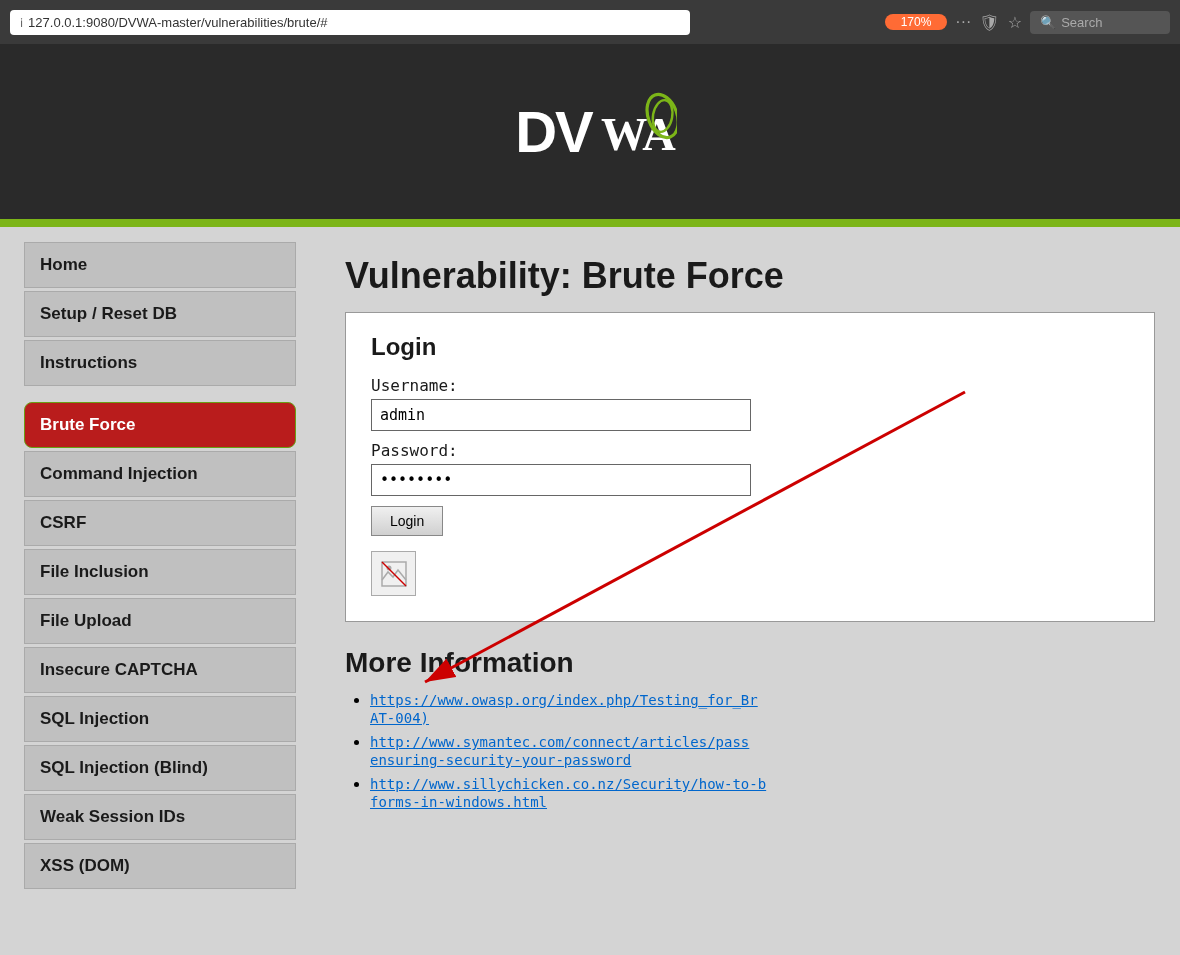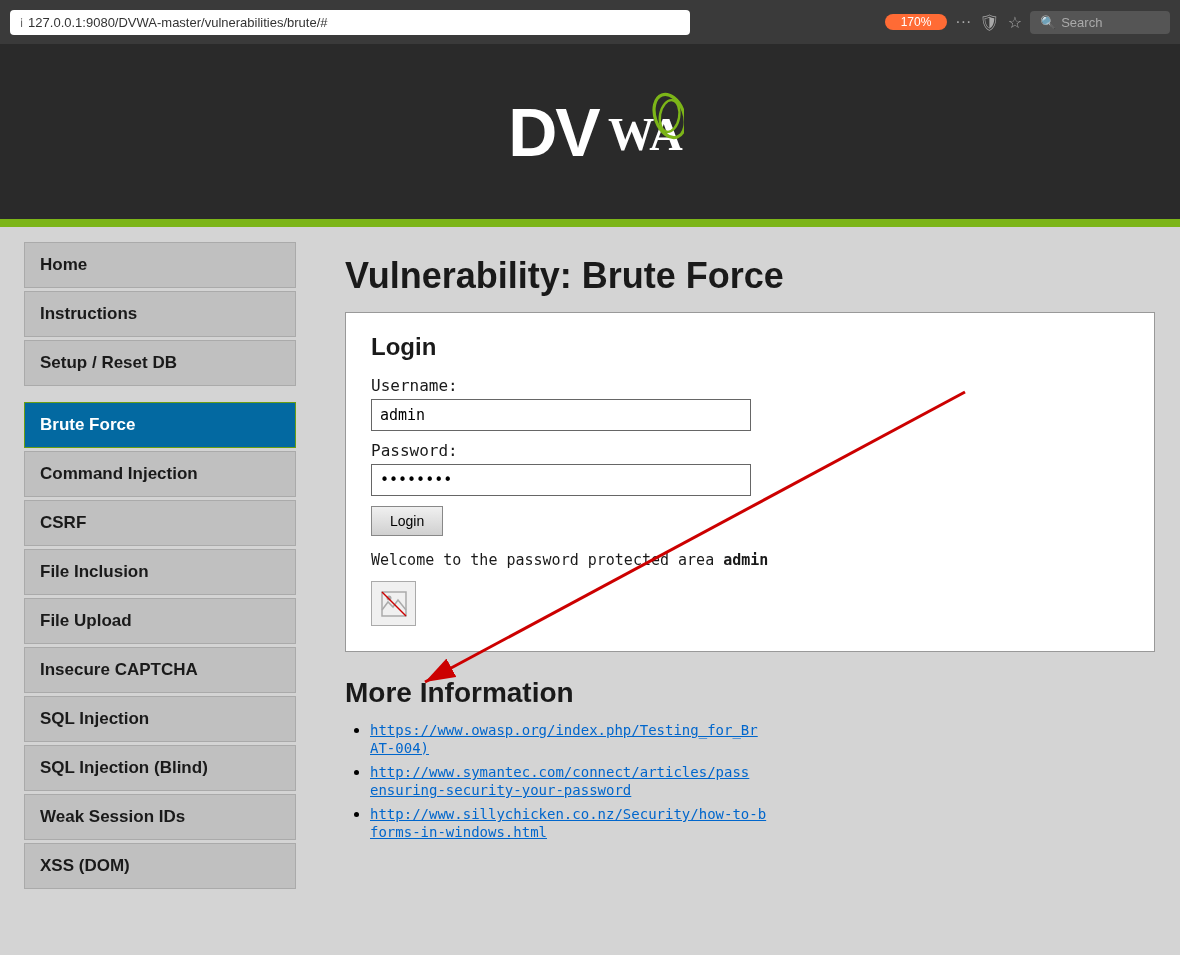--- a/index.html
+++ b/index.html
@@ -75,21 +75,21 @@
       font-weight: bold;
       color: white;
       font-family: Arial Black, sans-serif;
       position: relative;
       display: flex;
       align-items: center;
       gap: 5px;
     }
     .dvwa-logo-text {
       color: white;
-      font-size: 68px;
+      font-size: 58px;
       font-weight: 900;
       letter-spacing: -2px;
       margin-left: 12px;
     }
     .dvwa-logo-swirl {
       width: 80px;
       height: 80px;
     }
 
     
@@ -119,23 +119,24 @@
       padding: 12px 15px;
       font-size: 17px;
       font-weight: bold;
       color: #1a1a1a;
       cursor: pointer;
       border: 1px solid #aaa;
       display: block;
       text-decoration: none;
     }
     .sidebar-item.active {
-      background: #0369a1;
+      background: #b91c1c;
       color: white;
       border-color: #6a9e14;
+      border-radius: 8px;
     }
     .sidebar-spacer {
       height: 10px;
     }
 
     
     .content {
       flex: 1;
       padding: 28px 25px;
       background: #d4d4d4;
@@ -266,24 +267,24 @@
 
 <div class="green-bar"></div>
 
 <div class="main-layout">
 
   <div class="sidebar">
     <a class="sidebar-item" href="#">
       <span>Home</span>
     </a>
     <a class="sidebar-item" href="#">
+      <span>Setup / Reset DB</span>
+    </a>
+    <a class="sidebar-item" href="#">
       <span>Instructions</span>
-    </a>
-    <a class="sidebar-item" href="#">
-      <span>Setup / Reset DB</span>
     </a>
     <div class="sidebar-spacer"></div>
     <a class="sidebar-item active" href="#">
       <span>Brute Force</span>
     </a>
     <a class="sidebar-item" href="#">
       <span>Command Injection</span>
     </a>
     <a class="sidebar-item" href="#">
       <span>CSRF</span>
@@ -320,23 +321,20 @@
 
         <label class="form-label">Username:</label>
         <input class="form-input" type="text" value="admin" style="">
 
         <label class="form-label">Password:</label>
         <input class="form-input" type="password" value="password" style="">
 
         <br>
         <button class="login-button">Login</button>
 
-        <p class="welcome-text">
-          <span>Welcome to the password protected area</span> <strong>admin</strong>
-        </p>
 
         <div class="image-placeholder">
           <svg width="28" height="28" viewBox="0 0 28 28">
             <rect x="2" y="2" width="24" height="24" fill="none" stroke="#aaa" stroke-width="1.5"></rect>
             <polyline points="2,20 8,12 13,17 18,10 26,20" fill="none" stroke="#aaa" stroke-width="1.5"></polyline>
             <circle cx="9" cy="8" r="2.5" fill="#aaa"></circle>
             <line x1="2" y1="2" x2="26" y2="26" stroke="#cc0000" stroke-width="1.5"></line>
           </svg>
         </div>
       </div>

